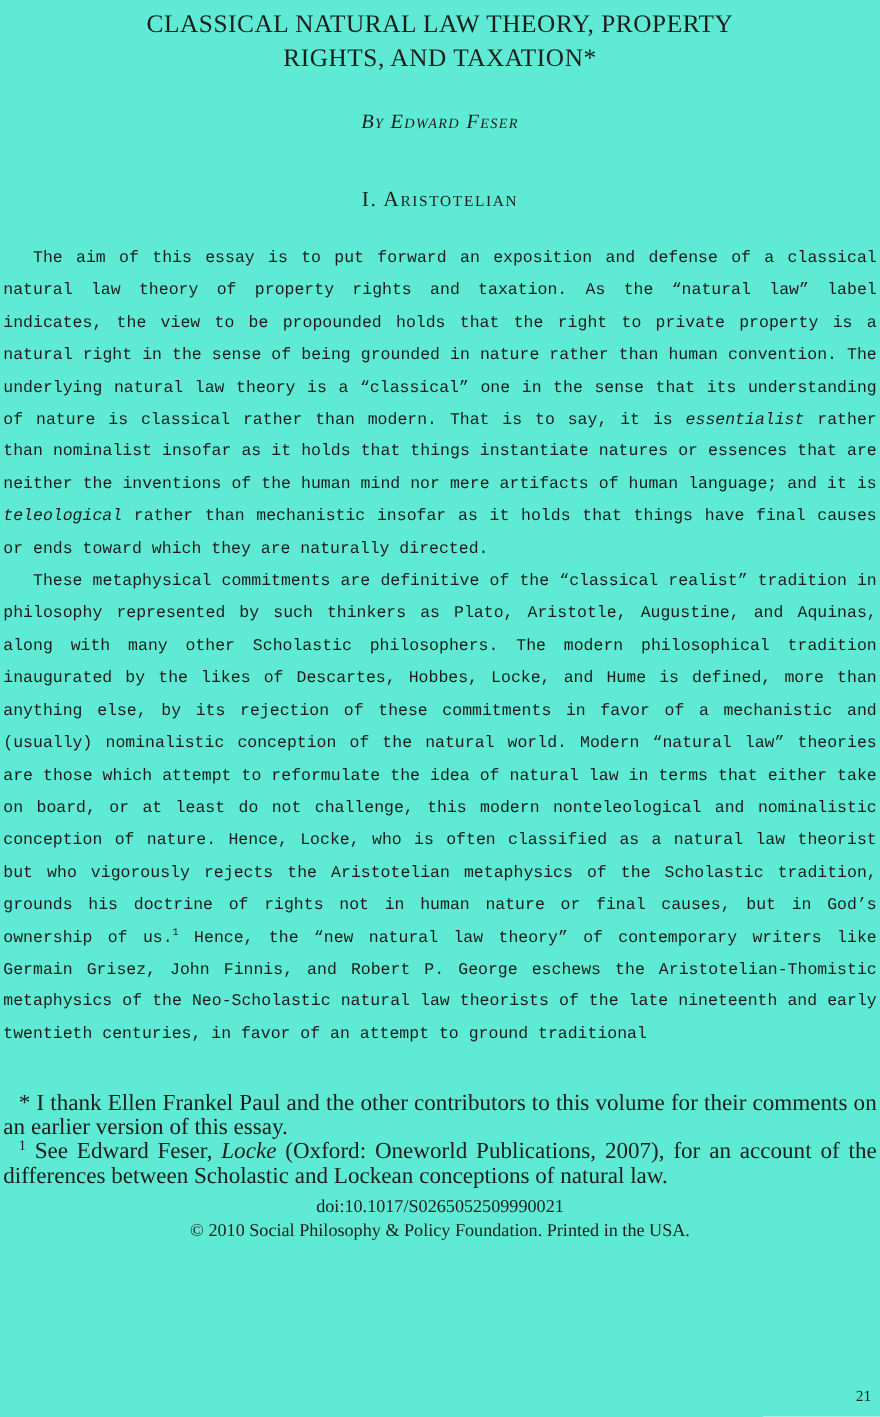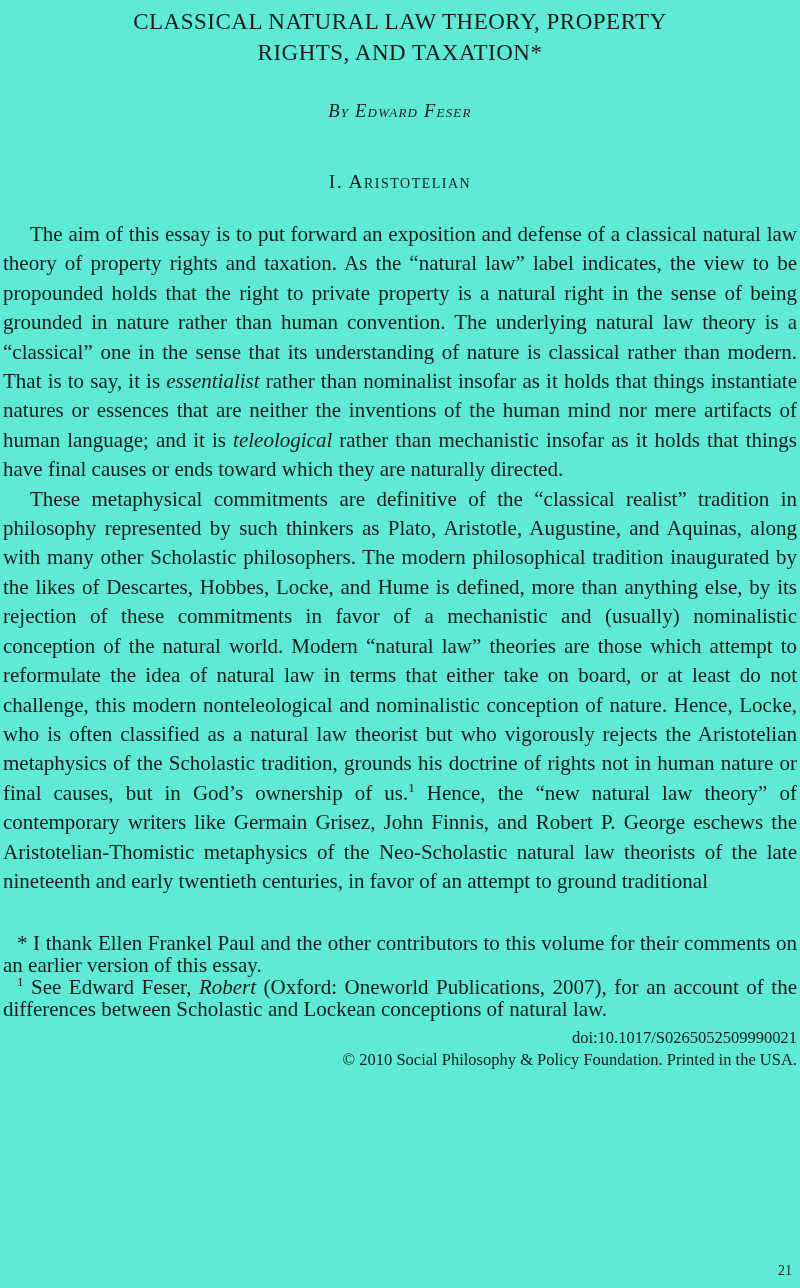--- a/index.html
+++ b/index.html
@@ -39,24 +39,25 @@
     text-align: center;
     font-size: 19.5px;
     font-variant: small-caps;
     letter-spacing: 1.5px;
   }
   .body-text {
     margin-top: 27px;
   }
   .para {
     margin: 0;
-    font-size: 21px;
+    font-size: 15px;
     line-height: 29.4px;
     text-align: justify;
     text-indent: 27px;
+    font-family: Liberation Mono, monospace;
   }
   sup {
     font-size: 62%;
     vertical-align: super;
     line-height: 0;
   }
   i { font-style: italic; }
   .footnotes {
     margin-top: 36px;
   }
@@ -67,21 +68,21 @@
     text-align: justify;
     text-indent: 14px;
   }
   .footer {
     margin-top: 7px;
   }
   .footer-line {
     margin: 0;
     font-size: 16.5px;
     line-height: 22px;
-    text-align: right;
+    text-align: center;
   }
   .page-number {
     position: absolute;
     right: 8px;
     bottom: 6px;
     font-size: 14px;
     line-height: 22px;
   }
 </style>
 </head>
@@ -98,21 +99,21 @@
 
   <div class="section-heading">I. Aristotelian</div>
 
   <div class="body-text">
     <p class="para"><span>The aim of this essay is to put forward an exposition and defense of a classical natural law theory of property rights and taxation. As the “natural law” label indicates, the view to be propounded holds that the right to private property is a natural right in the sense of being grounded in nature rather than human convention. The underlying natural law theory is a “classical” one in the sense that its understanding of nature is classical rather than modern. That is to say, it is </span><i>essentialist</i><span> rather than nominalist insofar as it holds that things instantiate natures or essences that are neither the inventions of the human mind nor mere artifacts of human language; and it is </span><i>teleological</i><span> rather than mechanistic insofar as it holds that things have final causes or ends toward which they are naturally directed.</span></p>
     <p class="para"><span>These metaphysical commitments are definitive of the “classical realist” tradition in philosophy represented by such thinkers as Plato, Aristotle, Augustine, and Aquinas, along with many other Scholastic philosophers. The modern philosophical tradition inaugurated by the likes of Descartes, Hobbes, Locke, and Hume is defined, more than anything else, by its rejection of these commitments in favor of a mechanistic and (usually) nominalistic conception of the natural world. Modern “natural law” theories are those which attempt to reformulate the idea of natural law in terms that either take on board, or at least do not challenge, this modern nonteleological and nominalistic conception of nature. Hence, Locke, who is often classified as a natural law theorist but who vigorously rejects the Aristotelian metaphysics of the Scholastic tradition, grounds his doctrine of rights not in human nature or final causes, but in God’s ownership of us.</span><sup>1</sup><span> Hence, the “new natural law theory” of contemporary writers like Germain Grisez, John Finnis, and Robert P. George eschews the Aristotelian-Thomistic metaphysics of the Neo-Scholastic natural law theorists of the late nineteenth and early twentieth centuries, in favor of an attempt to ground traditional</span></p>
   </div>
 
   <div class="footnotes">
     <p class="footnote"><span>* I thank Ellen Frankel Paul and the other contributors to this volume for their comments on an earlier version of this essay.</span></p>
-    <p class="footnote"><sup>1</sup><span> See Edward Feser, </span><i>Robert</i><span> (Oxford: Oneworld Publications, 2007), for an account of the differences between Scholastic and Lockean conceptions of natural law.</span></p>
+    <p class="footnote"><sup>1</sup><span> See Edward Feser, </span><i>Locke</i><span> (Oxford: Oneworld Publications, 2007), for an account of the differences between Scholastic and Lockean conceptions of natural law.</span></p>
   </div>
 
   <div class="footer">
     <p class="footer-line">doi:10.1017/S0265052509990021</p>
     <p class="footer-line">© 2010 Social Philosophy &amp; Policy Foundation. Printed in the USA.</p>
   </div>
 
   <div class="page-number">21</div>
 
 </div>

